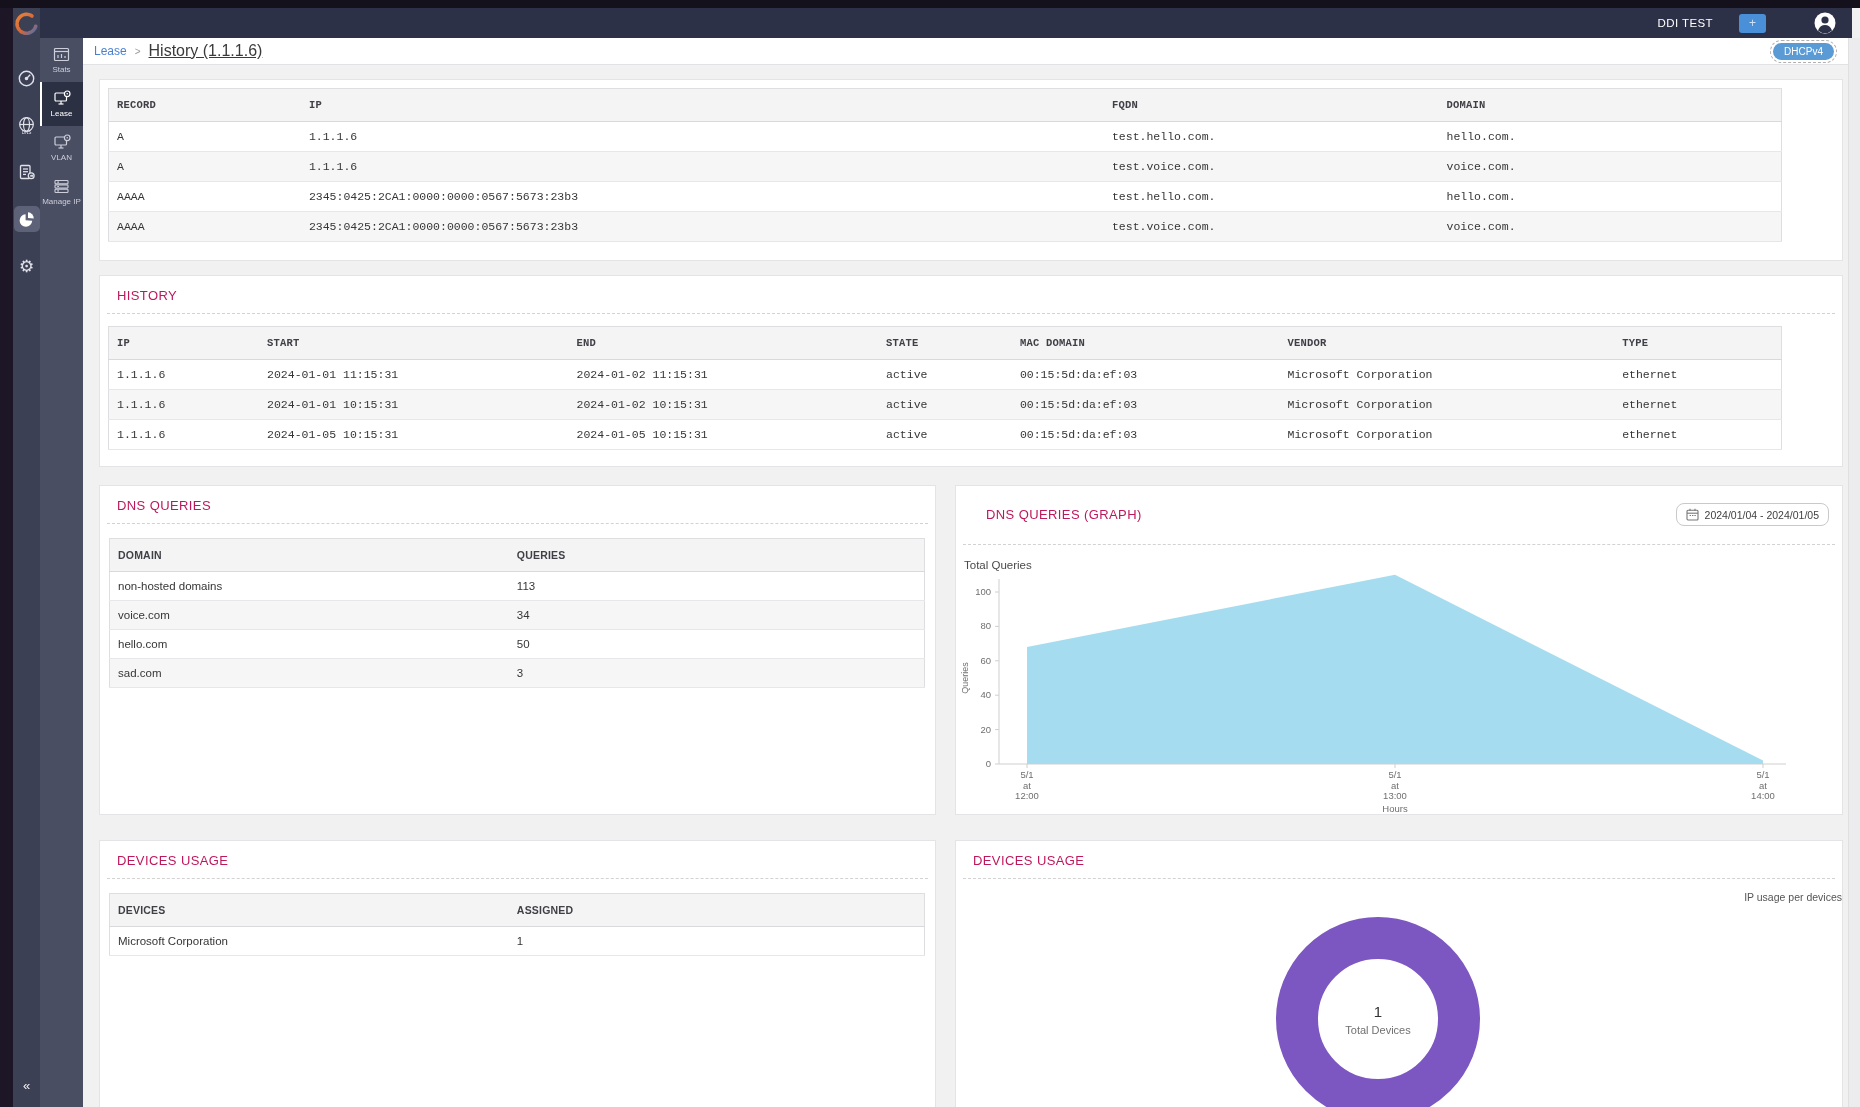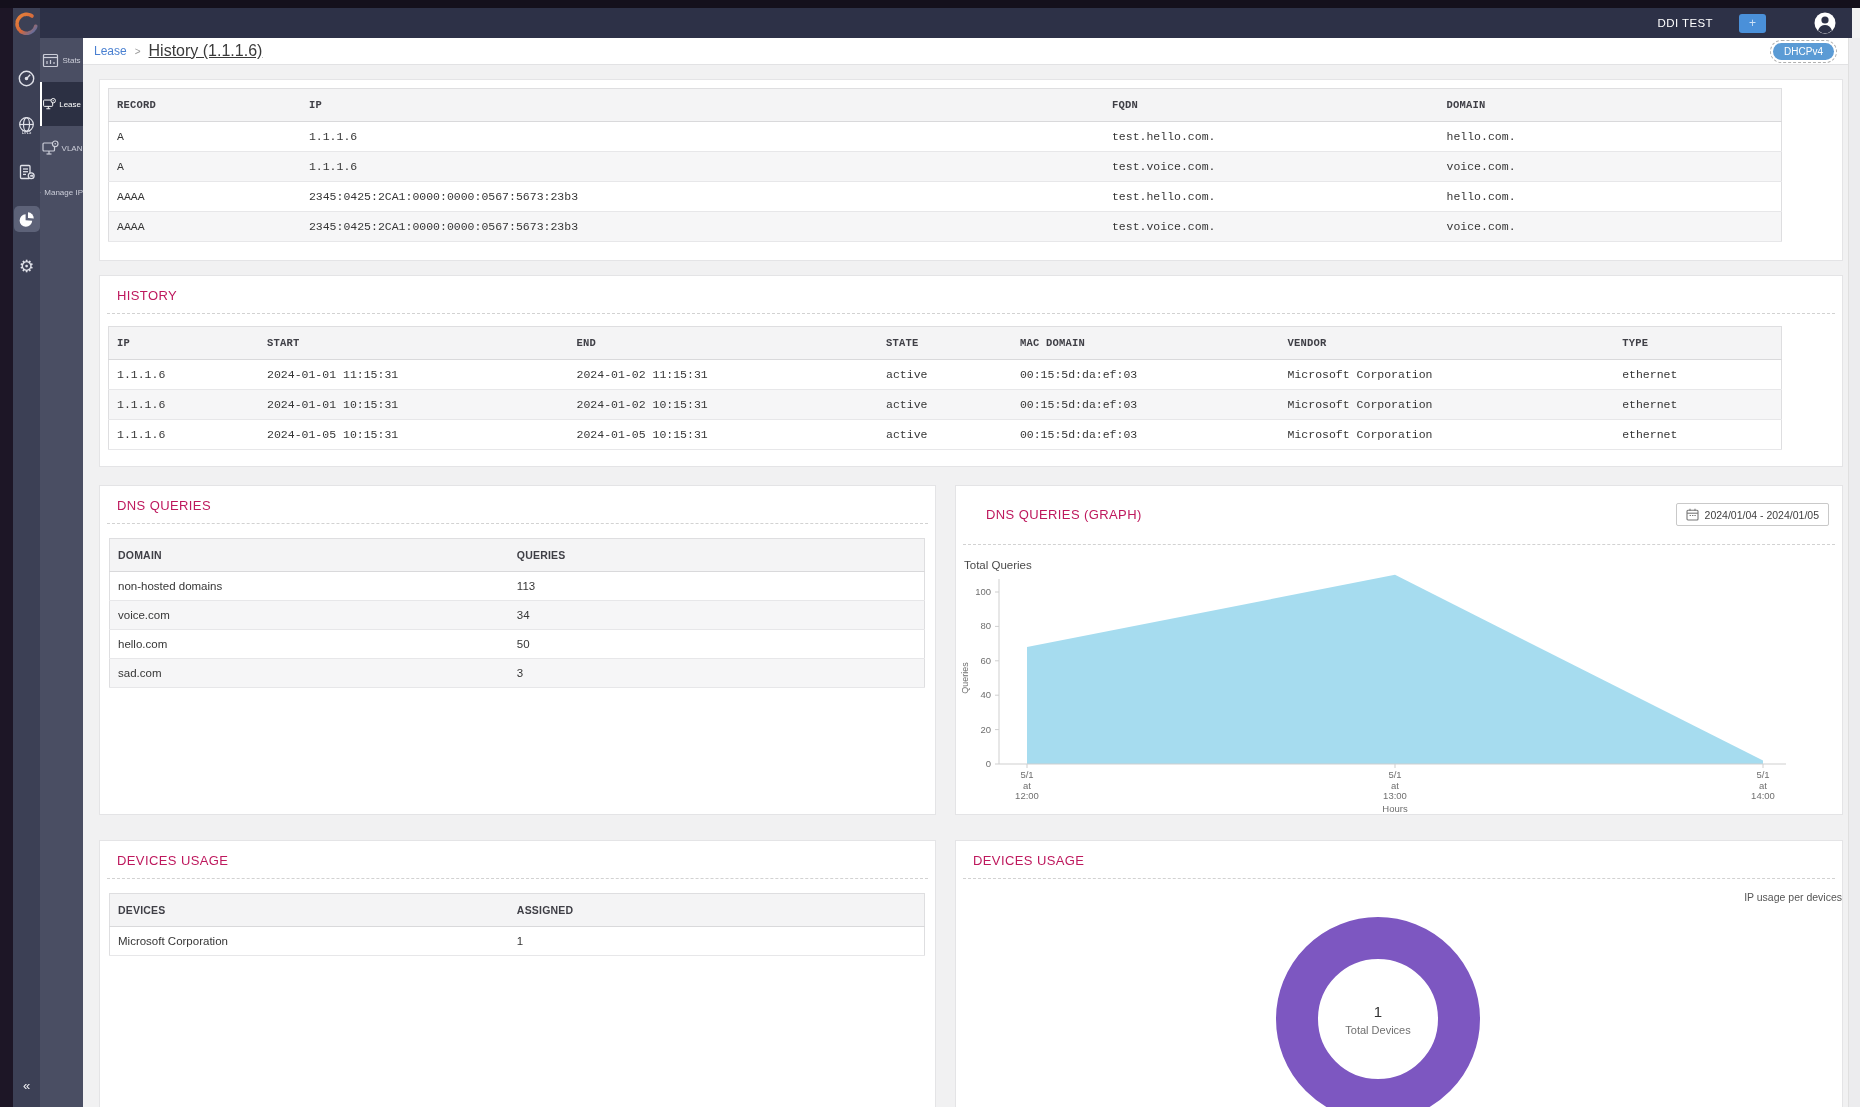--- a/index.html
+++ b/index.html
@@ -21,21 +21,21 @@
                    color:#f0f0f4; font-size:13px; cursor:pointer; font-family:"Liberation Sans",sans-serif; }
 
   .navbar { position:absolute; left:40px; right:8px; top:8px; height:30px; background:#2d3147; z-index:5;
             display:flex; align-items:center; justify-content:flex-end; padding-right:16px; }
   .org-name { color:#fff; font-size:11.5px; letter-spacing:.4px; }
   .add-btn { margin-left:26px; width:27px; height:19px; background:#4a90d9; border:none; border-radius:3px;
              color:#cfe2f6; font-size:12px; line-height:1; cursor:pointer; }
   .avatar { margin-left:48px; width:22px; height:22px; cursor:pointer; }
 
   .sub-sidebar { position:absolute; left:40px; top:38px; bottom:0; width:43px; background:#4a4e63; z-index:3; }
-  .side-item { height:44px; display:flex; align-items:center; justify-content:center;
+  .side-item { height:44px; display:flex; flex-direction:column; align-items:center; justify-content:center;
                gap:3px; color:#ccced9; cursor:pointer; }
   .side-item .lbl { font-size:8px; white-space:nowrap; }
   .side-item svg { display:block; }
   .side-item.active { background:#2c3043; border-left:2px solid #ffffff; padding-right:2px; color:#fff; }
 
   
   .main { position:absolute; left:83px; top:38px; right:12px; bottom:0; }
   .scroll-track { position:absolute; right:0; top:38px; bottom:0; width:12px; background:#ececee; border-left:1px solid #e0e0e0; z-index:2; }
 
   .breadcrumb-bar { height:27px; background:#fff; border-bottom:1px solid #e2e2e4; display:flex; align-items:center;
@@ -65,21 +65,21 @@
   table.data-table tbody tr:nth-child(even) { background:#f6f6f7; }
 
   .mb14 { margin-bottom:14px; } .mb18 { margin-bottom:18px; } .mb25 { margin-bottom:25px; }
   .two-col { display:flex; gap:19px; }
   .col-left { width:837px; flex:none; }
   .col-right { flex:1; }
   .row-charts .card { height:330px; }
   .row-devices .card { height:430px; }
 
   .date-range { display:inline-flex; align-items:center; gap:6px; background:#fff; border:1px solid #c9c9c9;
-                border-radius:2px; padding:4px 9px; font-size:10.5px; color:#3f3f3f; cursor:pointer;
+                border-radius:8px; padding:4px 9px; font-size:10.5px; color:#3f3f3f; cursor:pointer;
                 font-family:"Liberation Sans",sans-serif; }
   .chart-title { padding:14px 0 2px 8px; font-size:11.5px; color:#4a4a4a; }
   .chart-sub { padding:12px 0 0 9px; font-size:10.5px; color:#555;text-align:right; }
   #area-chart { padding-left:2px; }
   #donut-chart { position:relative; height:220px; }
   #donut-chart svg { position:absolute; left:282px; top:-24px; }
   .donut-center { position:absolute; left:282px; top:-24px; width:280px; height:280px; display:flex;
                   flex-direction:column; align-items:center; justify-content:center; gap:4px; pointer-events:none; }
   .donut-center .val { font-size:15px; color:#333; }
   .donut-center .cap { font-size:11px; color:#707070; }

